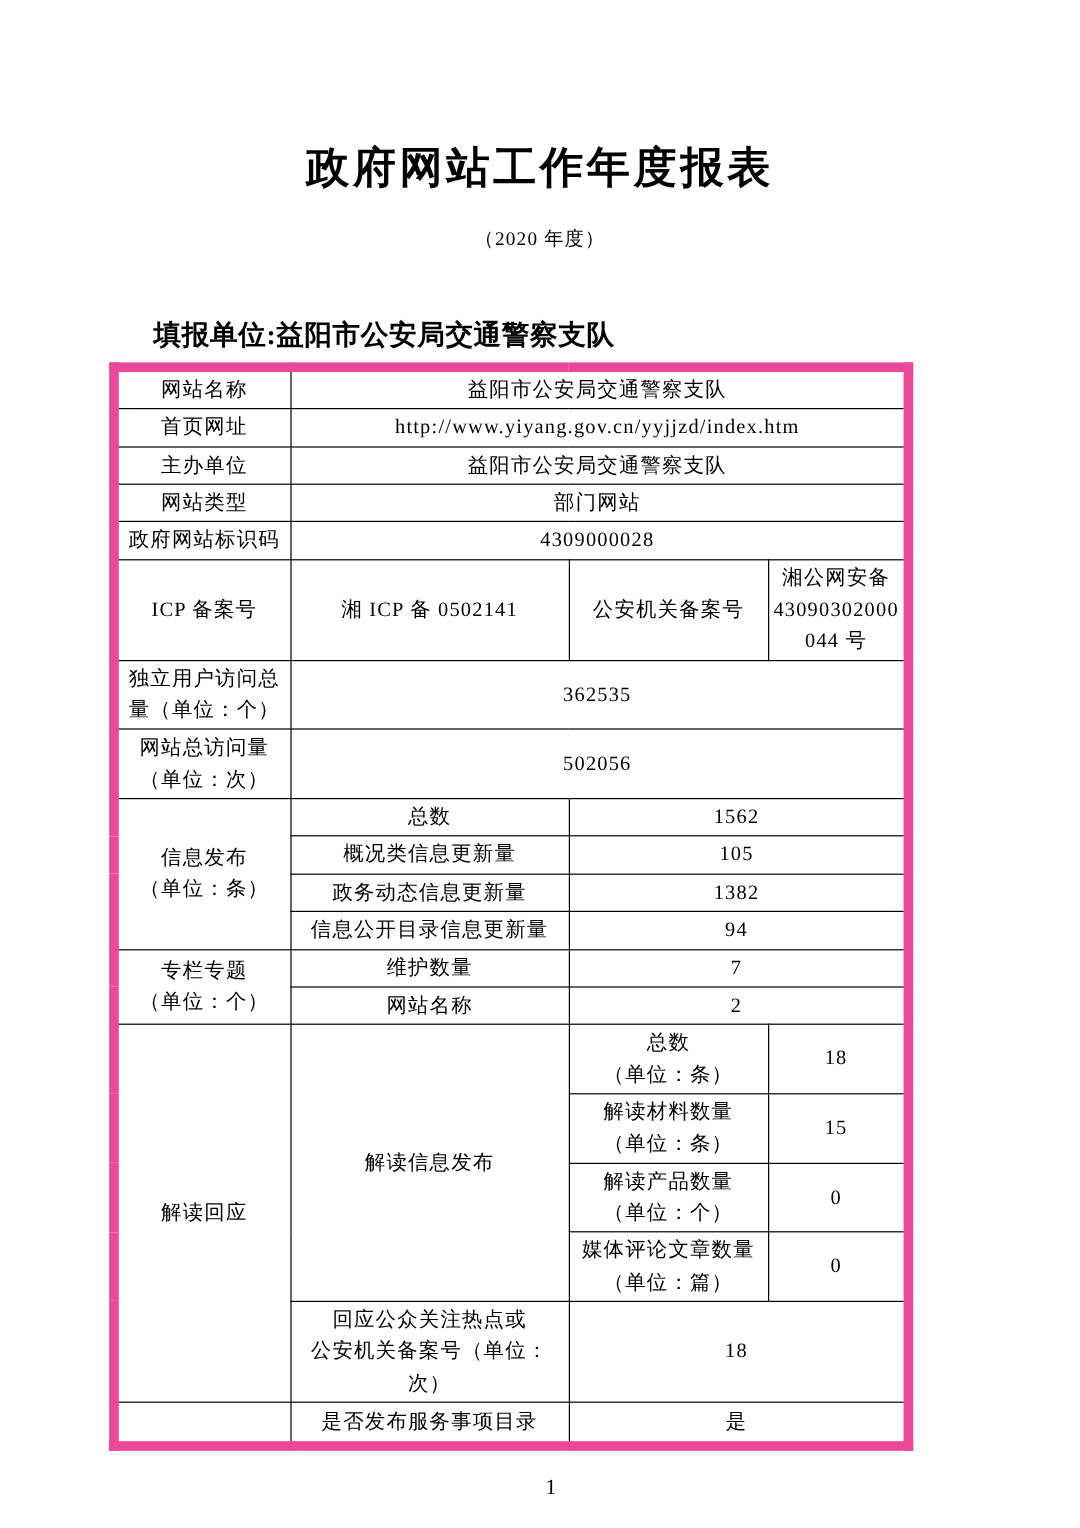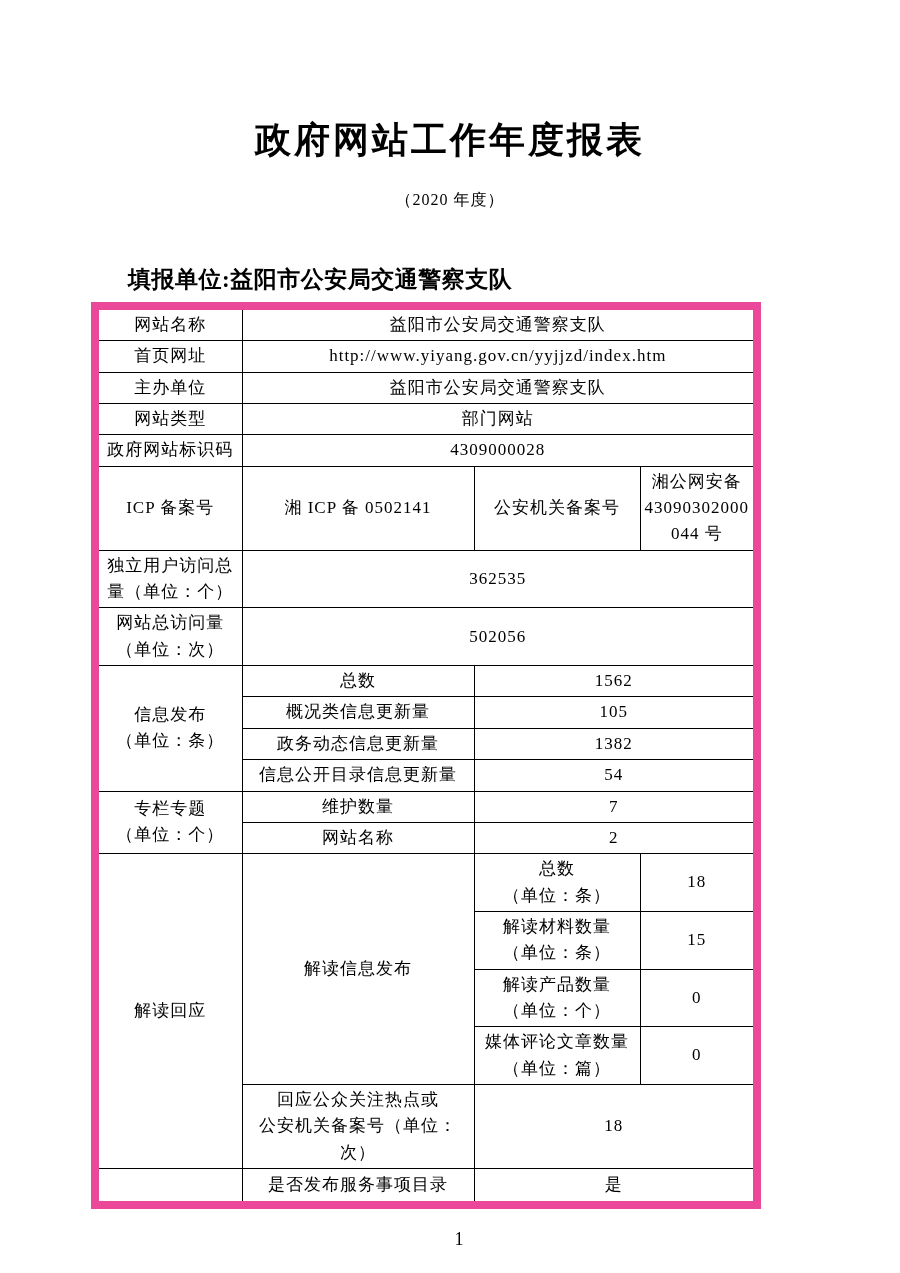--- a/index.html
+++ b/index.html
@@ -144,21 +144,21 @@
     <tr class="rh-i">
       <td>概况类信息更新量</td>
       <td colspan="2" class="num">105</td>
     </tr>
     <tr class="rh-i">
       <td>政务动态信息更新量</td>
       <td colspan="2" class="num">1382</td>
     </tr>
     <tr class="rh-i">
       <td>信息公开目录信息更新量</td>
-      <td colspan="2" class="num">54</td>
+      <td colspan="2" class="num">94</td>
     </tr>
 
     <tr class="rh-s">
       <td rowspan="2">专栏专题
 （单位：个）</td>
       <td>维护数量</td>
       <td colspan="2" class="num">7</td>
     </tr>
     <tr class="rh-s">
       <td>网站名称</td>

